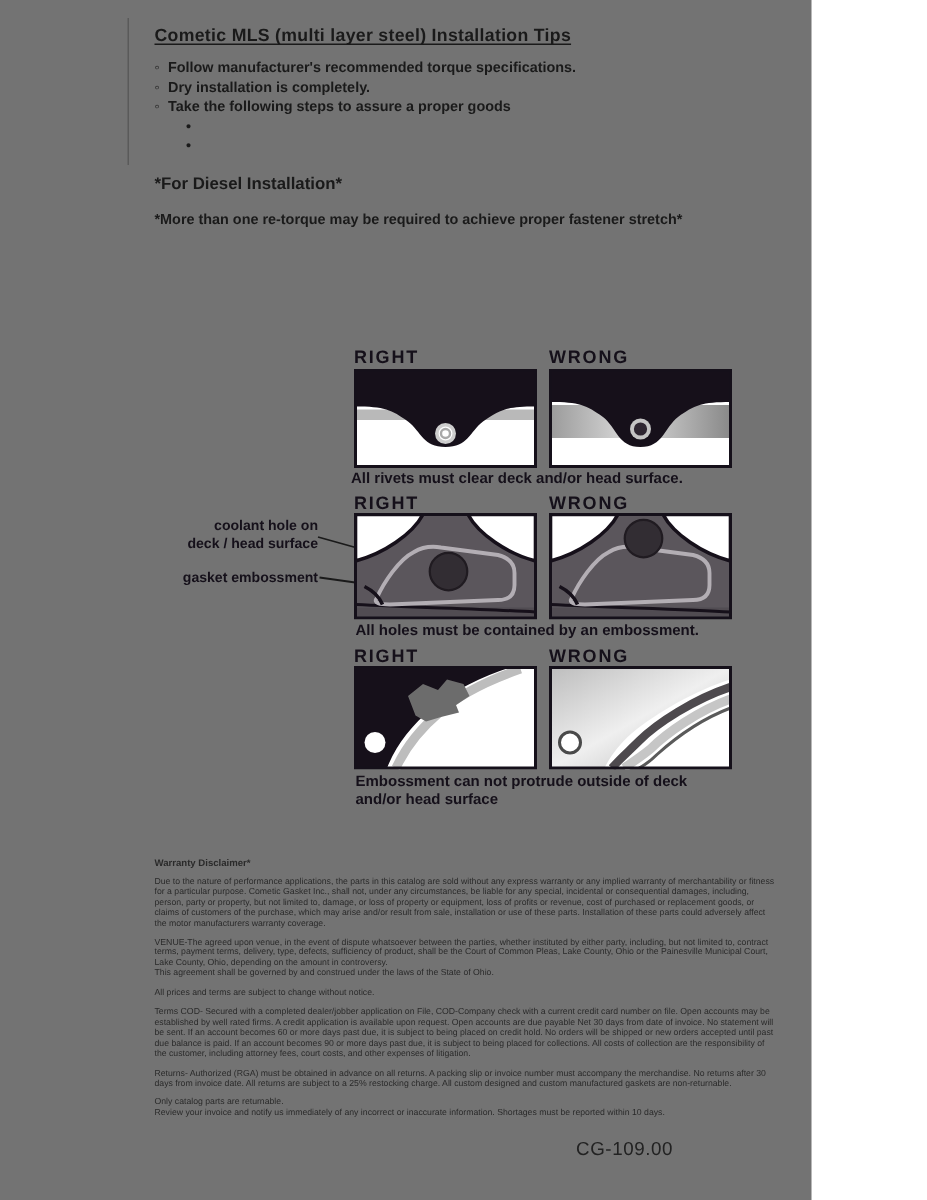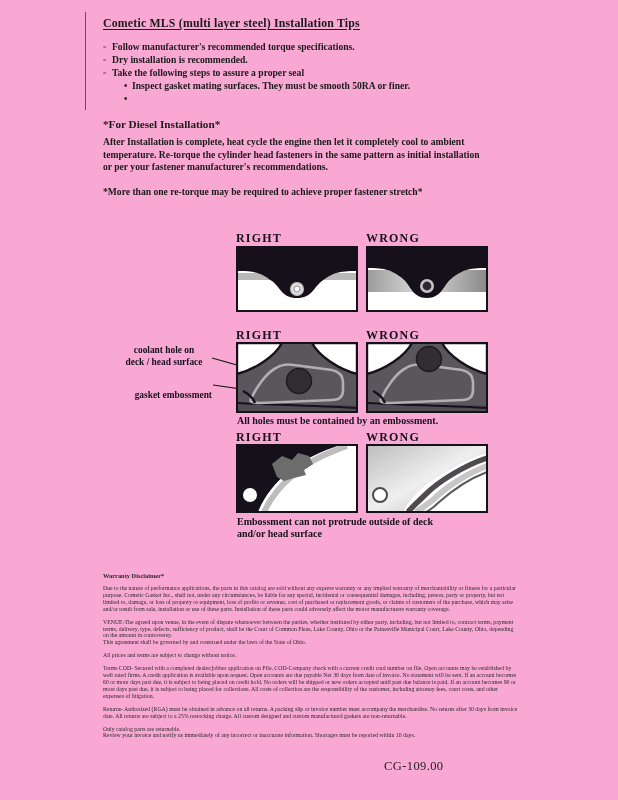--- a/index.html
+++ b/index.html
@@ -1,18 +1,18 @@
 <!DOCTYPE html>
 <html><head>
 <meta charset="utf-8">
 <style>
   html,body{margin:0;padding:0;background:#ffffff;}
   .page{
-    position:relative;width:618px;height:800px;background:#f9a8d4;
-    font-family:Liberation Serif, serif;color:#1a1a1a;overflow:hidden;
+    position:relative;width:541px;height:800px;background:#737373;
+    font-family:Liberation Sans, sans-serif;color:#1a1a1a;overflow:hidden;
   }
   .left-rule{position:absolute;left:85px;top:12px;width:1px;height:98px;background:#5a5a5a;}
   .content{position:absolute;left:103px;top:16px;width:505px;}
   .doc-title{font-size:11.8px;font-weight:bold;letter-spacing:.2px;
     text-decoration:underline;text-underline-offset:2px;margin:0 0 9px 0;}
   .tip-row{display:flex;font-size:9.6px;font-weight:600;line-height:13px;}
   .tip-row .marker{width:9px;flex:0 0 9px;text-align:left;}
   .tip-row.sub{padding-left:21px;}
   .tip-row.sub .marker{width:8px;flex:0 0 8px;}
   .diesel-h{font-size:11.2px;font-weight:bold;margin:13px 0 6px 0;}
@@ -42,38 +42,34 @@
 
   <div class="content">
     <h1 class="doc-title">Cometic MLS (multi layer steel) Installation Tips</h1>
 
     <div class="tip-row">
       <span class="marker">◦</span>
       <span>Follow manufacturer's recommended torque specifications.</span>
     </div>
     <div class="tip-row">
       <span class="marker">◦</span>
-      <span>Dry installation is recommended.</span>
+      <span>Dry installation is completely.</span>
     </div>
     <div class="tip-row">
       <span class="marker">◦</span>
-      <span>Take the following steps to assure a proper seal</span>
+      <span>Take the following steps to assure a proper goods</span>
     </div>
     <div class="tip-row sub">
       <span class="marker">•</span>
-      <span>Inspect gasket mating surfaces.  They must be smooth 50RA or finer.</span>
     </div>
     <div class="tip-row sub">
       <span class="marker">•</span>
     </div>
 
     <h2 class="diesel-h">*For Diesel Installation*</h2>
-    <p class="body-p">After Installation is complete, heat cycle the engine then let it completely cool to ambient
-temperature. Re-torque the cylinder head fasteners in the same pattern as initial installation
-or per your fastener manufacturer's recommendations.</p>
     <p class="note-p">*More than one re-torque may be required to achieve proper fastener stretch*</p>
   </div>
 
   <div class="col-head" style="left:236px;top:231px;">RIGHT</div>
   <div class="col-head" style="left:366px;top:231px;">WRONG</div>
 
   <svg class="dbox" style="left:236px;top:246px;" width="122" height="66" viewBox="0 0 122 66">
     <rect x="1" y="1" width="120" height="64" fill="#ffffff"></rect>
     <rect x="2" y="27" width="118" height="7" fill="#b9b9b9"></rect>
     <path d="M1,1 H121 V25 C102,25 97,27 86,35 C77,42 76,52 61,52 C46,52 45,42 36,35 C25,27 20,25 1,25 Z" fill="#16101a"></path>
@@ -93,27 +89,28 @@
     </defs>
     <rect x="1" y="1" width="120" height="64" fill="#ffffff"></rect>
     <rect x="2" y="24" width="118" height="22" fill="url(#g1w)"></rect>
     <rect x="2" y="46" width="118" height="18" fill="#ffffff"></rect>
     <path d="M1,1 H121 V22 C102,22 97,24 86,32 C77,39 76,52 61,52 C46,52 45,39 36,32 C25,24 20,22 1,22 Z" fill="#16101a"></path>
     <circle cx="61" cy="40" r="7" fill="#c4c4c4"></circle>
     <circle cx="61" cy="40" r="4.4" fill="#2e2631"></circle>
     <rect x="1" y="1" width="120" height="64" fill="none" stroke="#15101a" stroke-width="2"></rect>
   </svg>
 
+  <div class="cap" style="left:234px;top:314px;">All rivets must clear deck and/or head surface.</div>
 
   <div class="col-head" style="left:236px;top:328px;">RIGHT</div>
   <div class="col-head" style="left:366px;top:328px;">WRONG</div>
 
-  <div class="side-label" style="left:116px;top:344px;width:96px;text-align:center;">coolant hole on
+  <div class="side-label" style="left:116px;top:344px;width:96px;">coolant hole on
 deck / head surface</div>
-  <div class="side-label" style="left:96px;top:389px;width:116px;">gasket embossment</div>
+  <div class="side-label" style="left:96px;top:379px;width:116px;">gasket embossment</div>
 
   <svg class="leader" width="110" height="52" viewBox="0 0 110 52">
     <line x1="7" y1="10" x2="93" y2="34" stroke="#1a1a1a" stroke-width="1.2"></line>
     <line x1="8" y1="37" x2="58" y2="44" stroke="#1a1a1a" stroke-width="1.2"></line>
   </svg>
 
   <svg class="dbox" style="left:236px;top:342px;" width="122" height="71" viewBox="0 0 122 71">
     <rect x="1" y="1" width="120" height="69" fill="#5b565c"></rect>
     <path d="M1,1 H46 C39,14 20,27 1,32 Z" fill="#ffffff" stroke="#16101a" stroke-width="2.4"></path>
     <path d="M121,1 H76 C83,14 102,27 121,32 Z" fill="#ffffff" stroke="#16101a" stroke-width="2.4"></path>

